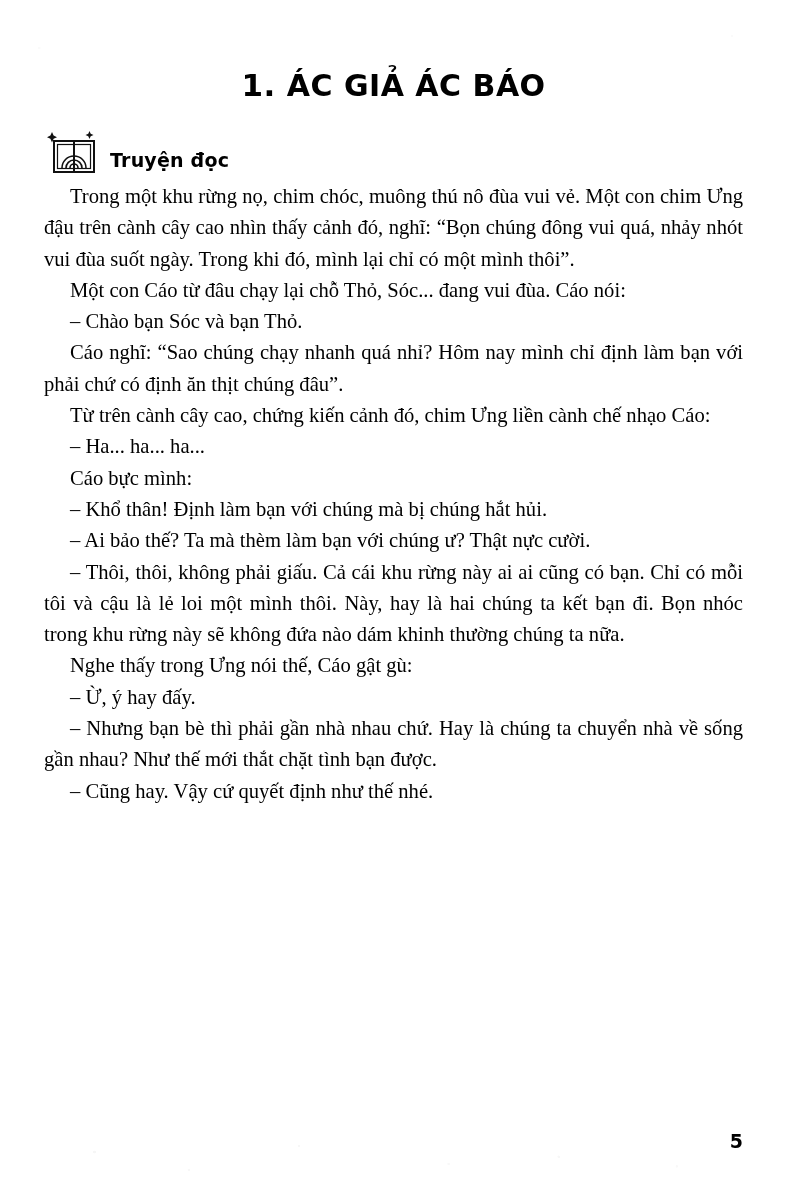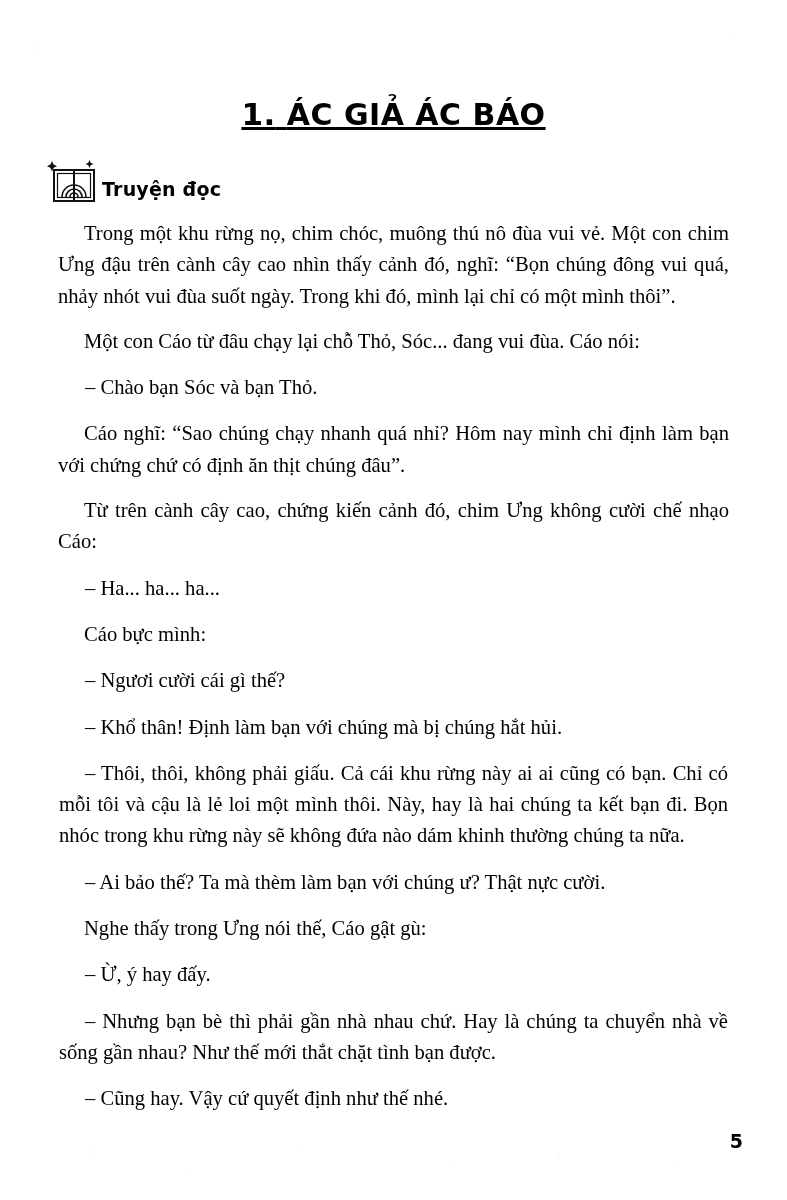--- a/index.html
+++ b/index.html
@@ -46,33 +46,32 @@
     top: 0;
     bottom: 0;
   }
 
   .chapter-title {
     text-align: center;
     font-family: "DejaVu Sans", sans-serif;
     font-weight: bold;
     font-size: 30px;
     letter-spacing: 0.5px;
-    margin-top: 96px;
+    margin-top: 67px;
     margin-bottom: 0;
     white-space: nowrap;
-    text-decoration: underline;
   }
   .chapter-title .num {
     font-size: 31px;
   }
 
   .section-head {
     display: flex;
     align-items: flex-end;
-    gap: 0;
+    gap: 8px;
     margin-top: 26px;
     margin-bottom: 6px;
   }
   .book-icon {
     width: 58px;
     height: 46px;
     flex: 0 0 auto;
     position: relative;
     display: block;
   }
@@ -85,25 +84,25 @@
   }
 
   .body-text {
     font-size: 20.6px;
     line-height: 1.52;
     text-align: justify;
     text-justify: inter-word;
     margin: 0;
   }
   p.para {
-    margin: 14px;
+    margin: 0;
     text-indent: 26px;
   }
   p.dialog {
-    margin: 15px;
+    margin: 0;
     text-indent: 26px;
   }
 
   .page-number {
     position: absolute;
     right: 44px;
     bottom: 48px;
     font-family: "DejaVu Sans", sans-serif;
     font-weight: bold;
     font-size: 19px;
@@ -137,28 +136,27 @@
           <path d="M30 12 L30 43" stroke="#111" stroke-width="2"></path>
         </svg>
       </span>
       <span class="section-label">Truyện đọc</span>
     </div>
 
     <div class="body-text">
       <p class="para">Trong một khu rừng nọ, chim chóc, muông thú nô đùa vui vẻ. Một con chim Ưng đậu trên cành cây cao nhìn thấy cảnh đó, nghĩ: “Bọn chúng đông vui quá, nhảy nhót vui đùa suốt ngày. Trong khi đó, mình lại chỉ có một mình thôi”.</p>
       <p class="para">Một con Cáo từ đâu chạy lại chỗ Thỏ, Sóc... đang vui đùa. Cáo nói:</p>
       <p class="dialog">– Chào bạn Sóc và bạn Thỏ.</p>
-      <p class="para">Cáo nghĩ: “Sao chúng chạy nhanh quá nhỉ? Hôm nay mình chỉ định làm bạn với chứng chứ có định ăn thịt chúng đâu”.</p>
-      <p class="para">Từ trên cành cây cao, chứng kiến cảnh đó, chim Ưng không cười chế nhạo Cáo:</p>
+      <p class="para">Cáo nghĩ: “Sao chúng chạy nhanh quá nhỉ? Hôm nay mình chỉ định làm bạn với phải chứ có định ăn thịt chúng đâu”.</p>
+      <p class="para">Từ trên cành cây cao, chứng kiến cảnh đó, chim Ưng liền cành chế nhạo Cáo:</p>
       <p class="dialog">– Ha... ha... ha...</p>
       <p class="para">Cáo bực mình:</p>
-      <p class="dialog">– Ngươi cười cái gì thế?</p>
       <p class="dialog">– Khổ thân! Định làm bạn với chúng mà bị chúng hắt hủi.</p>
+      <p class="dialog">– Ai bảo thế? Ta mà thèm làm bạn với chúng ư? Thật nực cười.</p>
       <p class="dialog">– Thôi, thôi, không phải giấu. Cả cái khu rừng này ai ai cũng có bạn. Chỉ có mỗi tôi và cậu là lẻ loi một mình thôi. Này, hay là hai chúng ta kết bạn đi. Bọn nhóc trong khu rừng này sẽ không đứa nào dám khinh thường chúng ta nữa.</p>
-      <p class="dialog">– Ai bảo thế? Ta mà thèm làm bạn với chúng ư? Thật nực cười.</p>
       <p class="para">Nghe thấy trong Ưng nói thế, Cáo gật gù:</p>
       <p class="dialog">– Ừ, ý hay đấy.</p>
       <p class="dialog">– Nhưng bạn bè thì phải gần nhà nhau chứ. Hay là chúng ta chuyển nhà về sống gần nhau? Như thế mới thắt chặt tình bạn được.</p>
       <p class="dialog">– Cũng hay. Vậy cứ quyết định như thế nhé.</p>
     </div>
 
   </div>
 
   <div class="page-number">5</div>
 </div>

